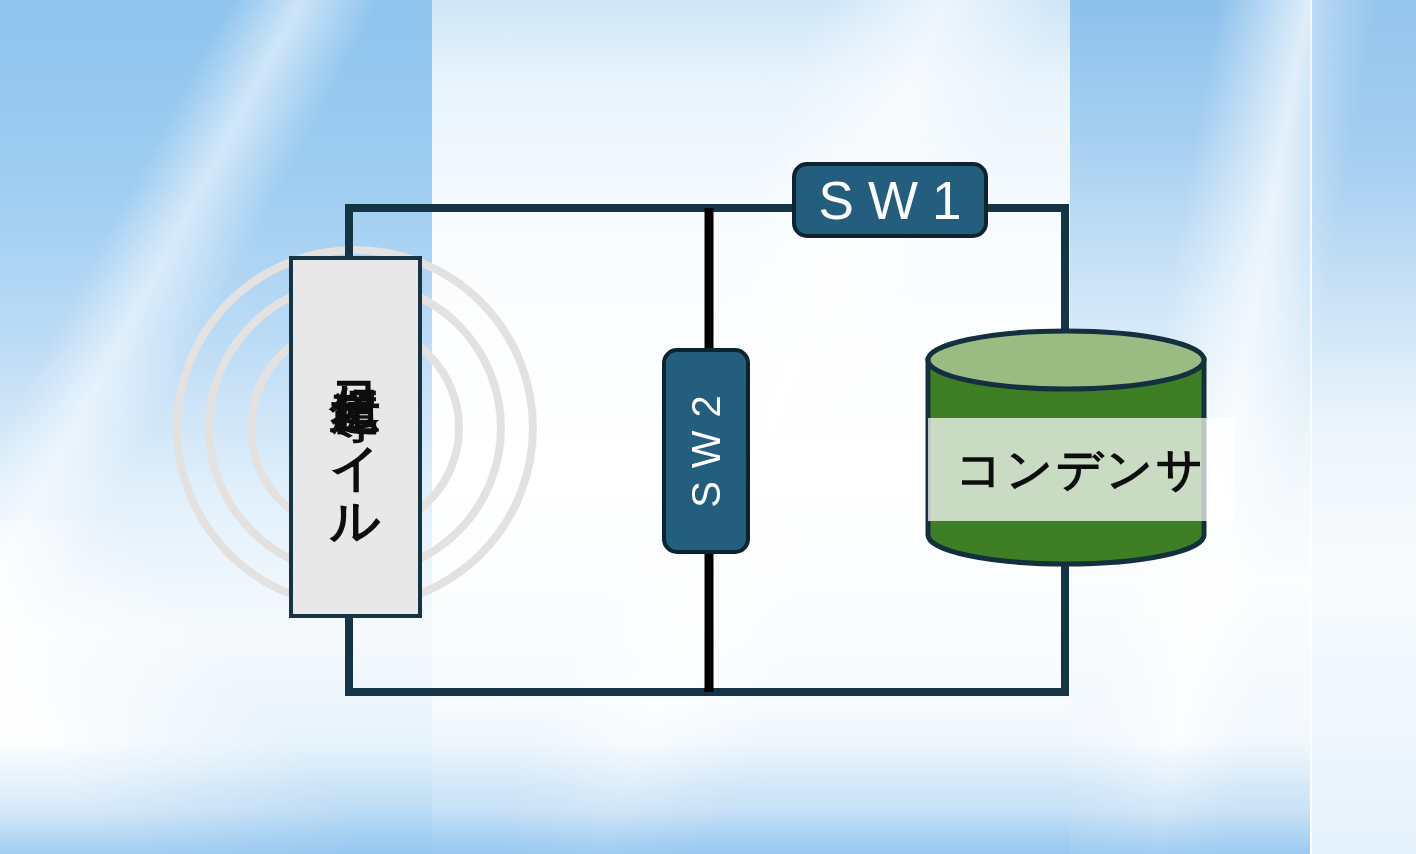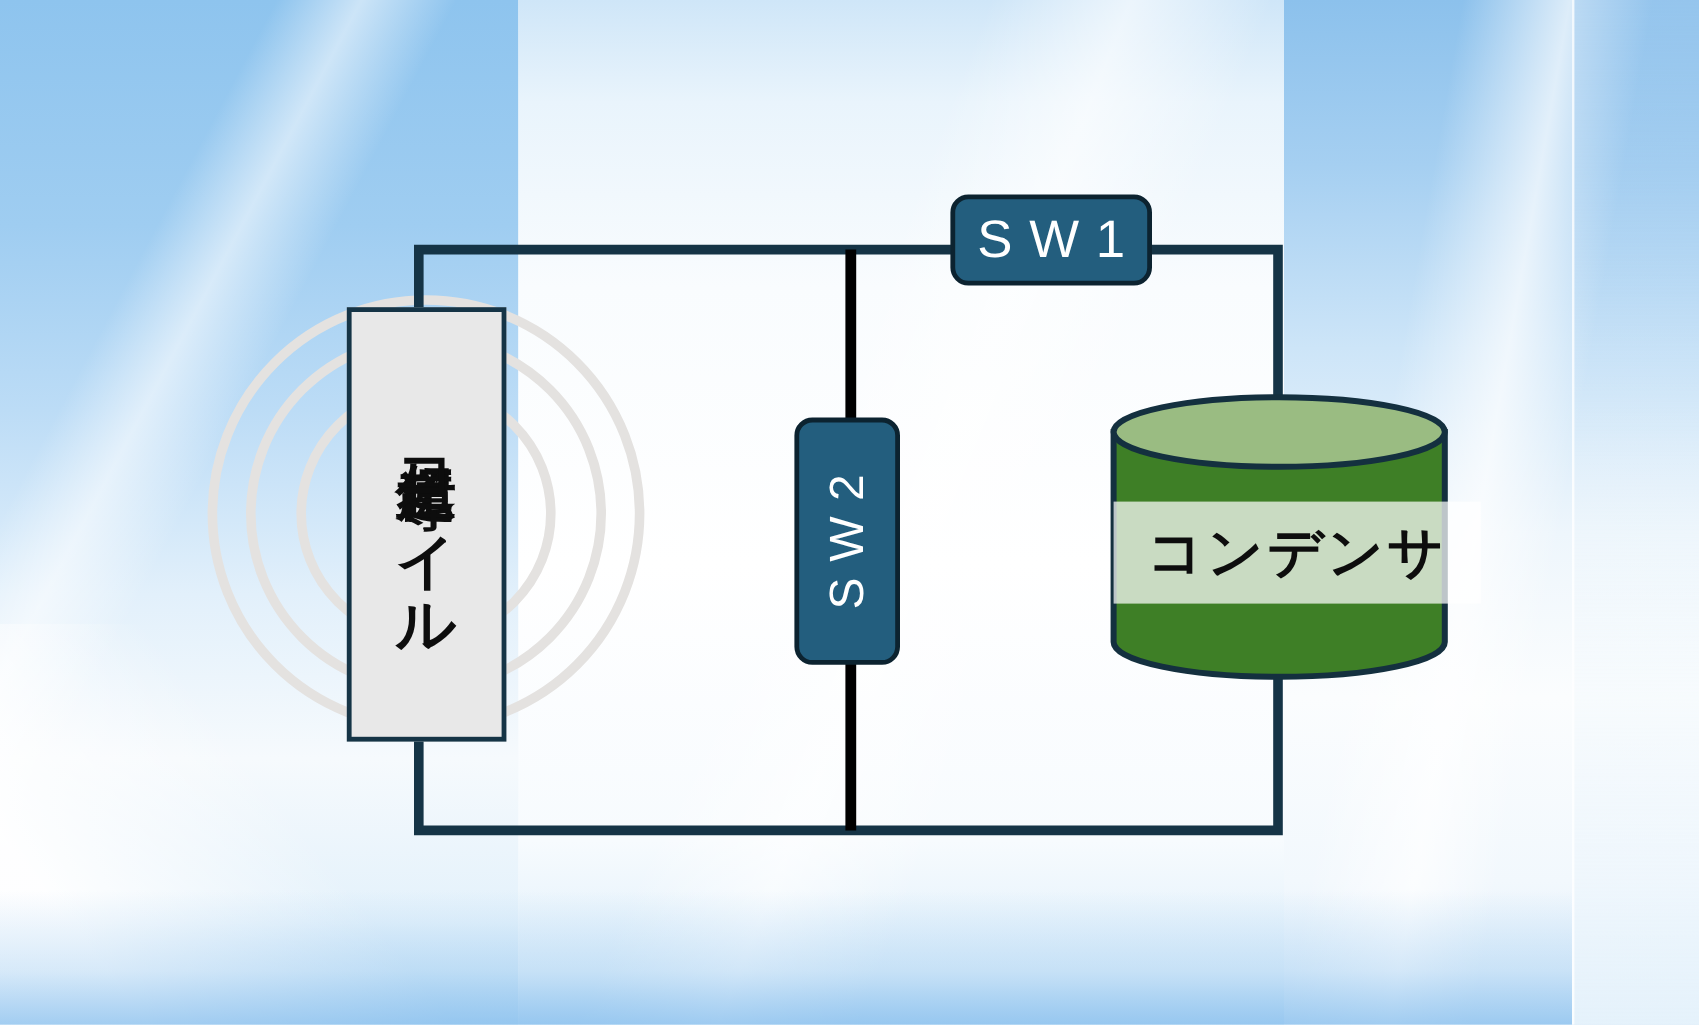--- a/index.html
+++ b/index.html
@@ -59,25 +59,25 @@
     writing-mode:vertical-rl;text-orientation:upright;
     font-size:50px;line-height:1.12;font-weight:700;color:#0d0d0d;
     letter-spacing:2px;
   }
   .switch{
     background:var(--switch-fill,#235e7e);
     border:4px solid var(--switch-border,#0c2330);
     border-radius:15px;
     color:var(--switch-text,#ffffff);
   }
-  #sw1{left:792px;top:162px;width:168px;height:76px;font-size:44px;letter-spacing:14px;text-indent:14px;}
+  #sw1{left:792px;top:162px;width:196px;height:76px;font-size:53px;letter-spacing:14px;text-indent:14px;}
   #sw2{left:662px;top:348px;width:88px;height:206px;}
   #sw2 .rot{transform:rotate(-90deg);white-space:nowrap;font-size:40px;letter-spacing:13px;text-indent:13px;}
   #cap-band{
-    left:928px;top:418px;width:306px;height:85px;
+    left:928px;top:418px;width:306px;height:103px;
     background:var(--label-band,rgba(255,255,255,0.72));
   }
   #cap-band .cap-text{
     font-size:46px;font-weight:700;color:#0d0d0d;letter-spacing:3px;white-space:nowrap;
   }
 </style>
 </head>
 <body>
 
 <div id="stage">

